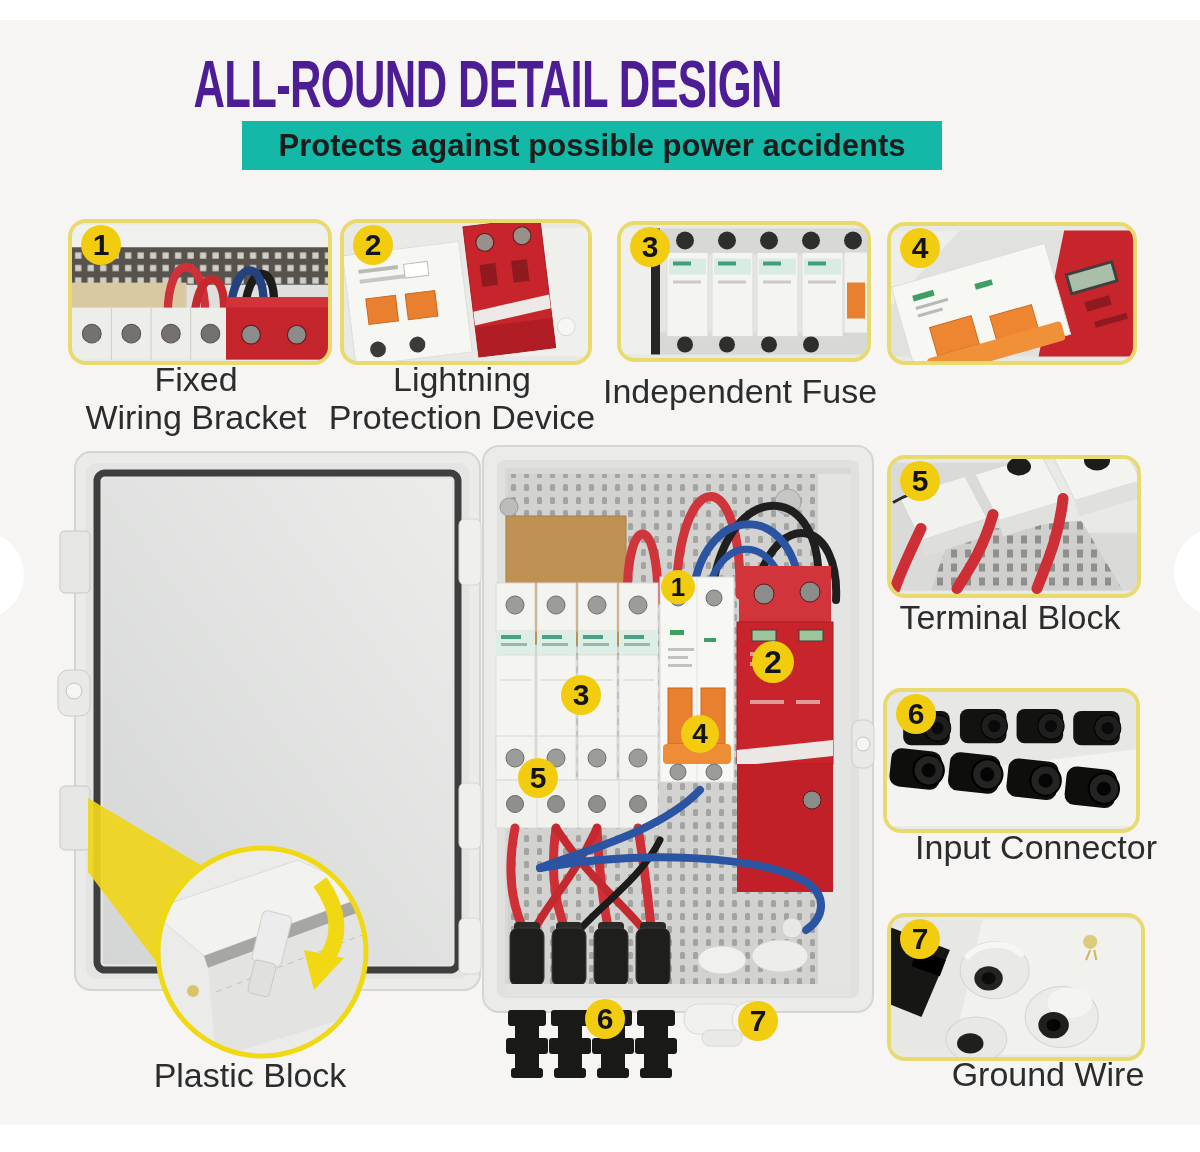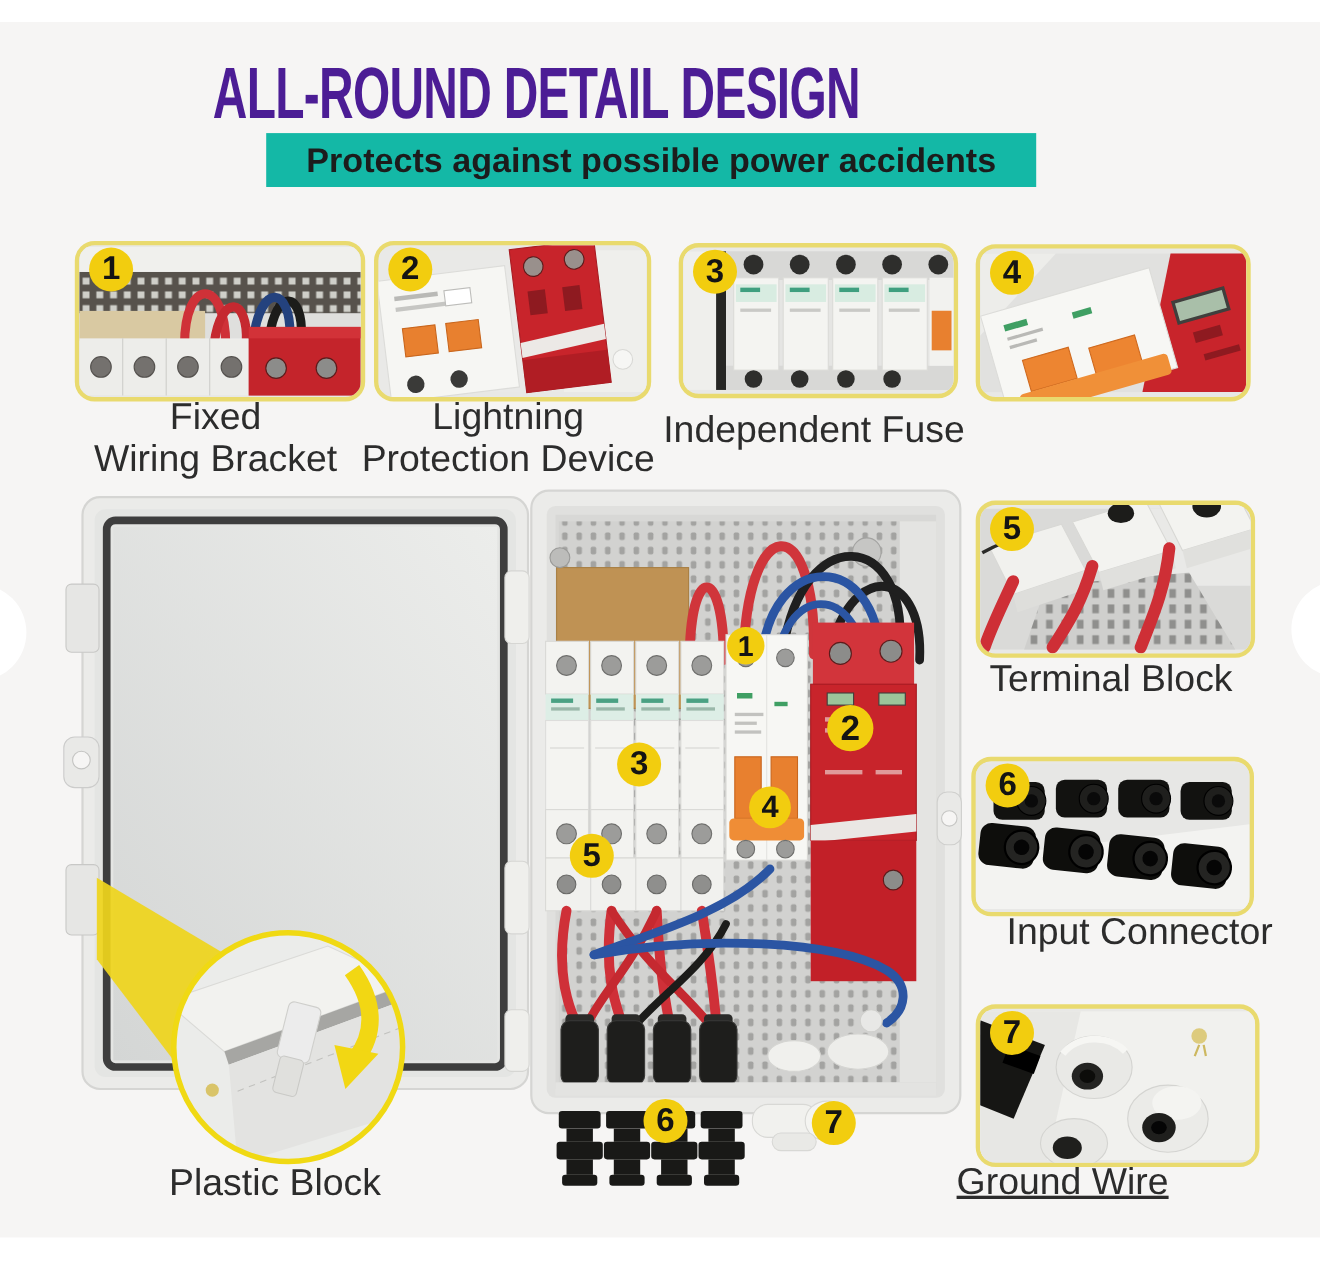--- a/index.html
+++ b/index.html
@@ -249,21 +249,21 @@
       <ellipse cx="176" cy="82" rx="22" ry="15" fill="#f4f4f1"></ellipse>
       <ellipse cx="160" cy="104" rx="15" ry="13" fill="#1f1f1d"></ellipse>
         <ellipse cx="160" cy="104" rx="7" ry="6" fill="#050505"></ellipse>
       <ellipse cx="84" cy="118" rx="30" ry="22" fill="#e8e8e5" stroke="#d4d4d1"></ellipse>
       <ellipse cx="78" cy="122" rx="13" ry="10" fill="#1f1f1d"></ellipse>
       <circle cx="196" cy="22" r="7" fill="#d9c469" opacity=".85"></circle>
       <path d="M196,30 l-4,10 m8,-10 l2,10" stroke="#cdb860" stroke-width="2" fill="none"></path>
     </svg>
     <div class="badge card-badge">7</div>
   </div>
-  <div class="label" style="left:838px;top:1055px;width:256px;text-decoration:underline;">
+  <div class="label" style="left:920px;top:1055px;width:256px;">
     <div>Ground Wire</div>
   </div>
 
   <svg class="scene" viewBox="0 430 1200 722">
     <defs>
       <linearGradient id="doorGrad" x1="1" y1="0" x2="0" y2="1">
         <stop offset="0" stop-color="#ecedeb"></stop>
           <stop offset="1" stop-color="#d4d6d5"></stop>
       </linearGradient>
       <pattern id="perf" width="13" height="13" patternUnits="userSpaceOnUse">

